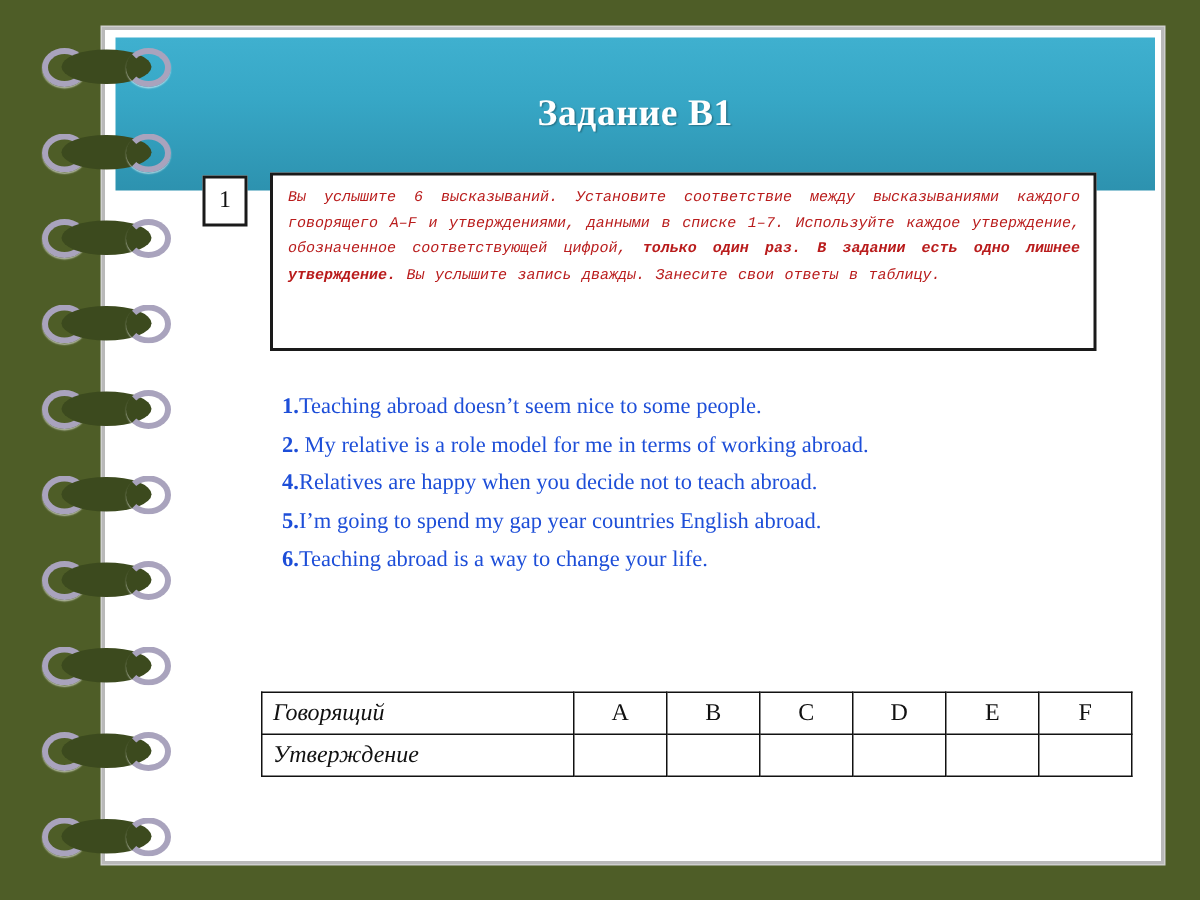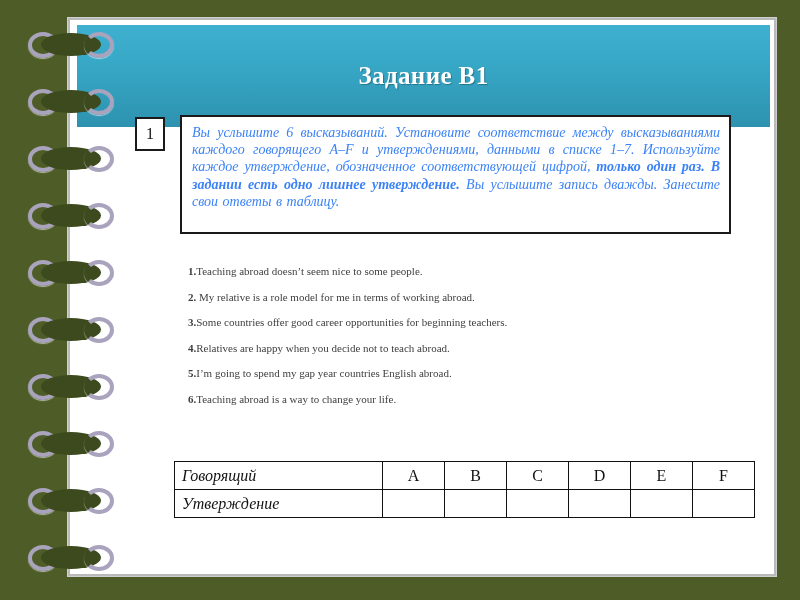--- a/index.html
+++ b/index.html
@@ -73,44 +73,44 @@
     left: 110px;
     top: 95px;
     width: 551px;
     min-height: 119px;
     border: 2px solid #1a1a1a;
     background: #fff;
     padding: 7px 9px 6px 10px;
   }
 
   #instruction-text {
-    font-family: Liberation Serif, serif;
+    font-family: Liberation Mono, monospace;
     font-style: italic;
-    font-size: 14px;
+    font-size: 10px;
     line-height: 17.2px;
     text-align: justify;
     text-justify: inter-word;
-    color: #3b82f6;
+    color: #b91c1c;
     word-spacing: 1px;
   }
   #instruction-text b { font-weight: bold; }
 
   
   #statements {
     position: absolute;
     left: 118px;
     top: 239px;
     width: 590px;
   }
 
   .statement {
     font-family: "Liberation Serif", serif;
-    font-size: 11px;
+    font-size: 15px;
     line-height: 25.6px;
-    color: #404040;
+    color: #1d4ed8;
     white-space: nowrap;
   }
   .statement .num { font-weight: bold; }
 
   
   #answer-table {
     position: absolute;
     left: 104px;
     top: 441px;
     border-collapse: collapse;
@@ -189,21 +189,20 @@
 
   <div id="instruction-box">
     <div id="instruction-text">
       <span>Вы услышите 6 высказываний. Установите соответствие между высказываниями каждого говорящего A–F и утверждениями, данными в списке 1–7. Используйте каждое утверждение, обозначенное соответствующей цифрой, </span><b>только один раз. В задании есть одно лишнее утверждение.</b><span> Вы услышите запись дважды. Занесите свои ответы в таблицу.</span>
     </div>
   </div>
 
   <div id="statements">
       <div class="statement"><span class="num">1.</span><span class="txt">Teaching abroad doesn’t seem nice to some people.</span></div>
       <div class="statement"><span class="num">2.</span><span class="txt"> My relative is a role model for me in terms of working abroad.</span></div>
-      <div class="statement"><span class="num">3.</span><span class="txt">Some countries offer good career opportunities for beginning teachers.</span></div>
       <div class="statement"><span class="num">4.</span><span class="txt">Relatives are happy when you decide not to teach abroad.</span></div>
       <div class="statement"><span class="num">5.</span><span class="txt">I’m going to spend my gap year countries English abroad.</span></div>
       <div class="statement"><span class="num">6.</span><span class="txt">Teaching abroad is a way to change your life.</span></div>
     </div>
 
   <table id="answer-table">
     <tbody>
         <tr>
           <td class="label">Говорящий</td>
           <td class="letter">A</td>

